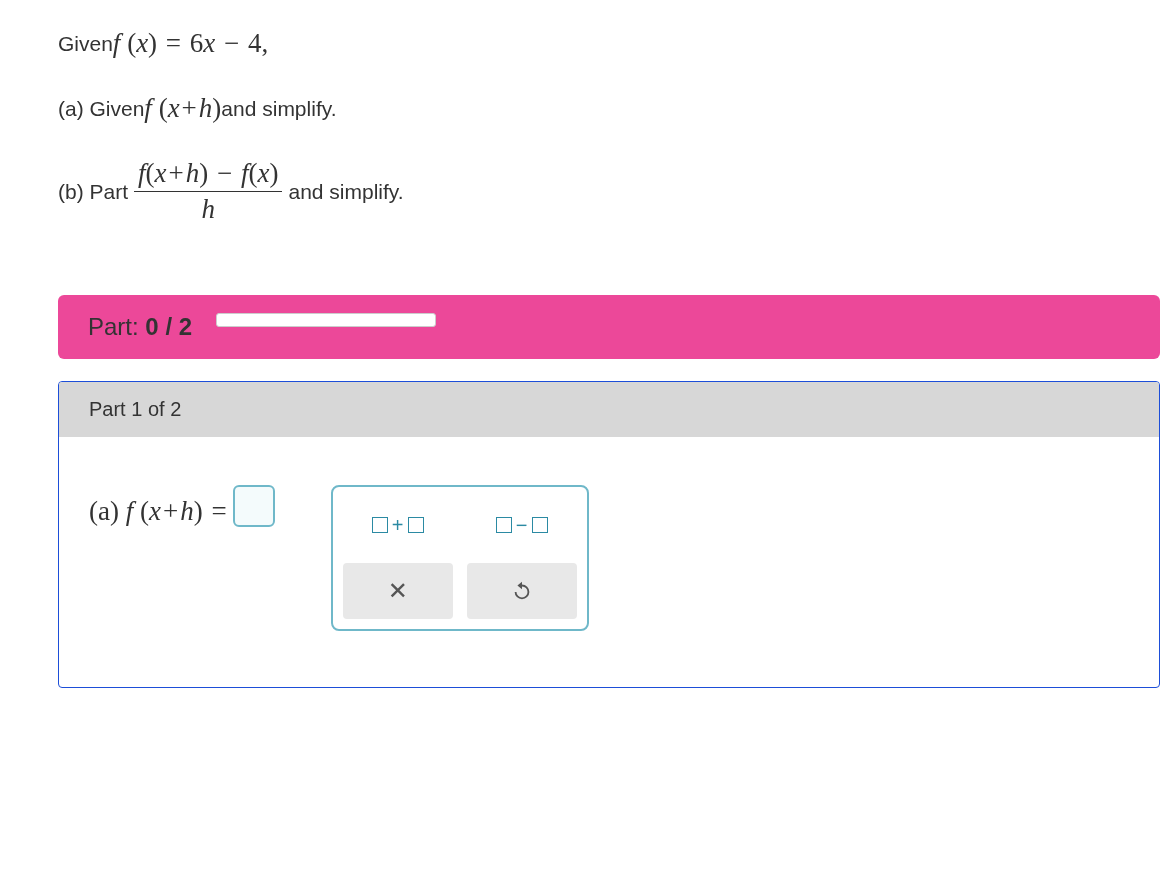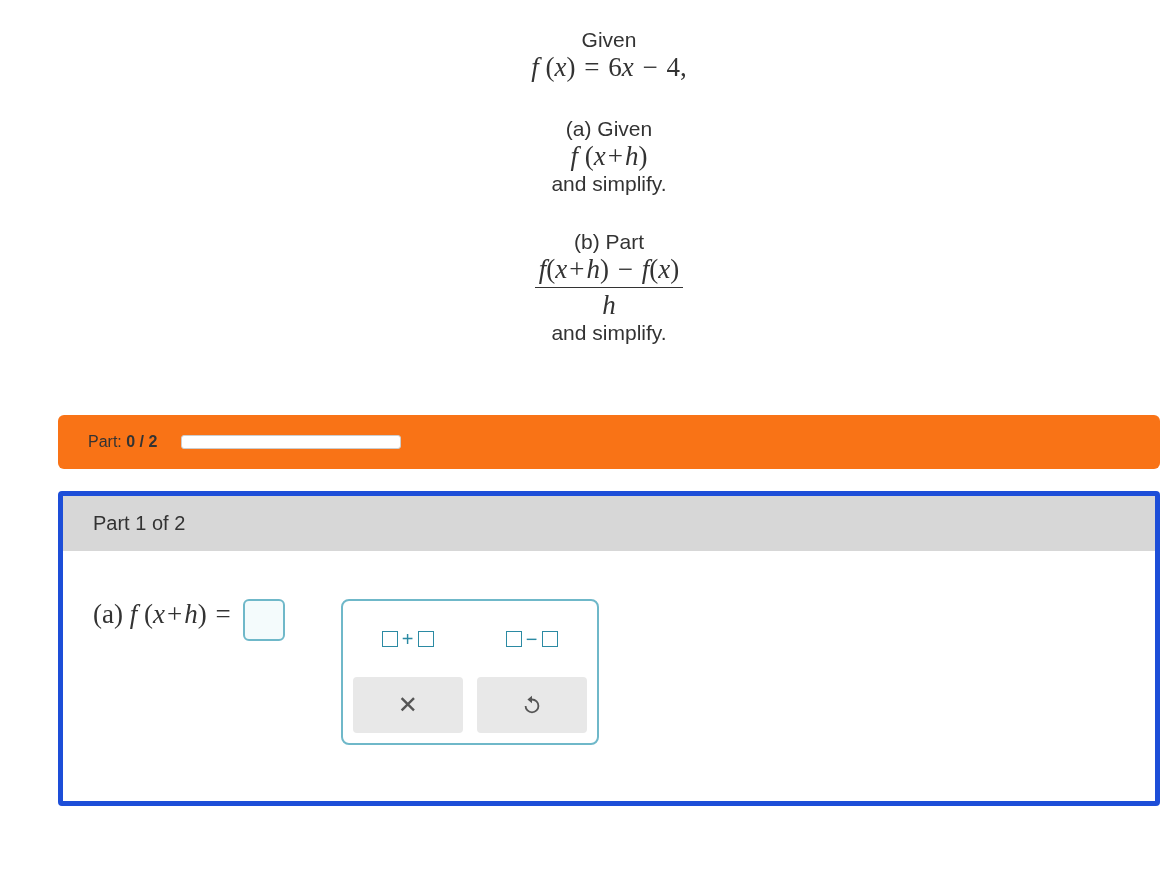--- a/index.html
+++ b/index.html
@@ -6,81 +6,81 @@
   body {
     margin: 0;
     padding: 28px 0 0 58px;
     font-family: Verdana, Geneva, sans-serif;
     font-size: 21px;
     color: #333;
     background: #fff;
     width: 1160px;
   }
   .content { width: 1102px; }
-  .line { margin: 0 0 34px 0; display: flex; align-items: center; flex-wrap: wrap; flex-direction: column; }
+  .line { margin: 0 0 34px 0; display: flex; align-items: center; flex-wrap: wrap; }
   .math { font-family: Georgia, 'Times New Roman', serif; font-style: italic; font-size: 27px; }
   .math .paren { font-style: normal; font-family: Georgia, serif; }
   .math .op { font-style: normal; padding: 0 2px; }
   .math .num { font-style: normal; }
   .frac {
     display: inline-flex;
     flex-direction: column;
     align-items: center;
     vertical-align: middle;
     margin: 0 6px;
     justify-content: flex-end;
   }
   .frac .fnum { padding: 0 4px 2px 4px; }
   .frac .fden { border-top: 1.5px solid #333; padding: 2px 4px 0 4px; text-align: center; width: 100%; }
   .spacer { height: 20px; }
 
   .part-bar {
-    background: #f97316;
+    background: #ec4899;
     border-radius: 6px;
     padding: 18px 30px;
     margin: 16px 0 22px 0;
     display: flex;
-    align-items: center;
+    align-items: flex-start;
     gap: 24px;
-    font-size: 16px;
+    font-size: 24px;
   }
   .part-bar b { font-weight: bold; }
   .progress {
     width: 220px;
     height: 14px;
     background: #fff;
     border: 1px solid #ccc;
     border-radius: 3px;
     position: relative;
     overflow: hidden;
   }
   .progress-fill {
     position: absolute; left:0; top:0; bottom:0;
     width: 0%;
     background: #4a90d9;
   }
 
   .part-panel {
-    border: 5px solid #1d4ed8;
+    border: 1px solid #1d4ed8;
     border-radius: 4px;
     overflow: hidden;
     margin-bottom: 20px;
   }
   .part-header {
     background: #d7d7d7;
     padding: 16px 30px;
     font-size: 20px;
   }
   .part-body {
     padding: 48px 30px 56px 30px;
     display: flex;
     align-items: flex-start;
     gap: 56px;
   }
-  .answer-row { display: flex; align-items: flex-start; gap: 10px; }
+  .answer-row { display: flex; align-items: flex-end; gap: 4px; }
   .answer-box {
     width: 42px; height: 42px;
     border: 2px solid #6fb8c9;
     border-radius: 6px;
     background: #f4fbfc;
   }
   .palette {
     border: 2px solid #6fb8c9;
     border-radius: 8px;
     padding: 10px;

